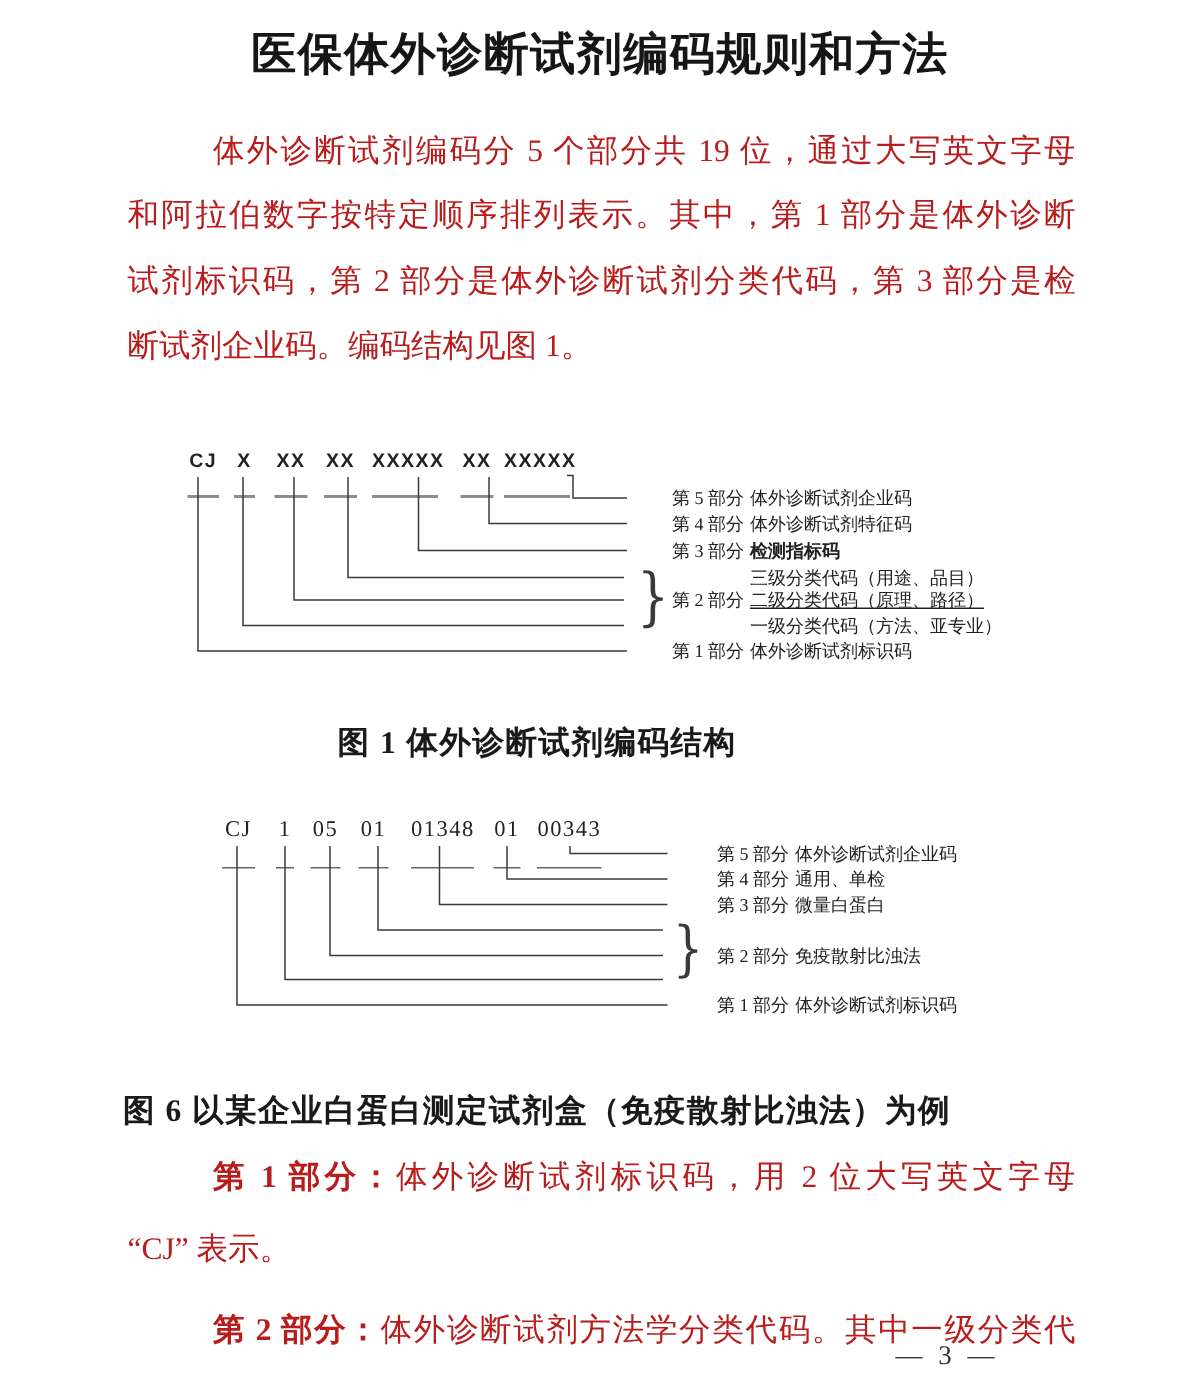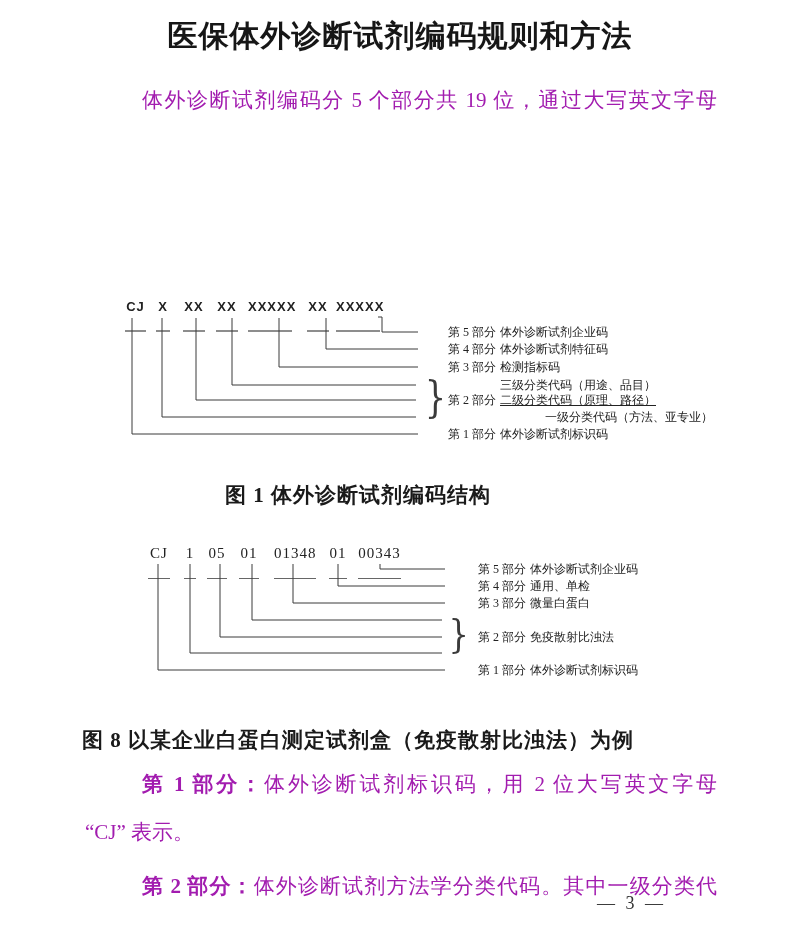--- a/index.html
+++ b/index.html
@@ -9,21 +9,21 @@
     font-family:"Liberation Serif","DejaVu Serif",serif;
     overflow:hidden;
   }
   
   .doc-title{
     position:absolute;top:16px;left:0;width:800px;
     text-align:center;font-size:30px;font-weight:bold;
     letter-spacing:1px;color:#161616;
   }
   
-  .para{position:absolute;left:85px;width:632px;font-size:21px;color:#a21caf;}
+  .para{position:absolute;left:85px;width:632px;font-size:21px;color:#b91c1c;}
   .bline{height:43.3px;line-height:43.3px;white-space:nowrap;}
   .jl{white-space:normal;text-align:justify;text-align-last:justify;text-justify:inter-character;}
   .indent{text-indent:57px;}
   .lead{font-weight:bold;}
   
   .fig{position:absolute;}
   #fig1{left:110px;top:297px;width:660px;height:165px;}
   #fig2{left:130px;top:543px;width:660px;height:160px;}
   .seg{
     position:absolute;top:2px;text-align:center;
@@ -58,20 +58,23 @@
     letter-spacing:3px;white-space:nowrap;
   }
 </style>
 </head>
 <body>
 
 <div class="doc-title">医保体外诊断试剂编码规则和方法</div>
 
 <div class="para" style="top:79px;">
   <div class="bline jl indent">体外诊断试剂编码分 5 个部分共 19 位，通过大写英文字母</div>
+  <div class="bline jl">和阿拉伯数字按特定顺序排列表示。其中，第 1 部分是体外诊断</div>
+  <div class="bline jl">试剂标识码，第 2 部分是体外诊断试剂分类代码，第 3 部分是检</div>
+  <div class="bline">断试剂企业码。编码结构见图 1。</div>
 </div>
 
 <div class="fig" id="fig1">
   <span class="seg f1seg" style="left:15px;width:21px;">CJ</span>
   <span class="seg f1seg" style="left:46px;width:14px;">X</span>
   <span class="seg f1seg" style="left:73px;width:22px;">XX</span>
   <span class="seg f1seg" style="left:106px;width:22px;">XX</span>
   <span class="seg f1seg" style="left:138px;width:44px;">XXXXX</span>
   <span class="seg f1seg" style="left:197px;width:22px;">XX</span>
   <span class="seg f1seg" style="left:226px;width:44px;">XXXXX</span>
@@ -85,25 +88,25 @@
     <polyline points="52,21 52,120 306,120"></polyline>
     <polyline points="22,21 22,137 308,137"></polyline>
   </svg>
   <span class="brace b1">}</span>
 
   <div class="lab" style="left:338px;top:27px;">第 5 部分</div>
   <div class="lab" style="left:390px;top:27px;">体外诊断试剂企业码</div>
   <div class="lab" style="left:338px;top:44px;">第 4 部分</div>
   <div class="lab" style="left:390px;top:44px;">体外诊断试剂特征码</div>
   <div class="lab" style="left:338px;top:62px;">第 3 部分</div>
-  <div class="lab" style="left:390px;top:62px;">检测指标码</div>
+  <div class="lab" style="left:390px;top:62px;font-weight:bold;">检测指标码</div>
   <div class="lab" style="left:390px;top:80px;">三级分类代码（用途、品目）</div>
   <div class="lab" style="left:338px;top:95px;">第 2 部分</div>
   <div class="lab" style="left:390px;top:95px;text-decoration:underline;">二级分类代码（原理、路径）</div>
-  <div class="lab" style="left:390px;top:112px;margin-left:45px;">一级分类代码（方法、亚专业）</div>
+  <div class="lab" style="left:390px;top:112px;">一级分类代码（方法、亚专业）</div>
   <div class="lab" style="left:338px;top:129px;">第 1 部分</div>
   <div class="lab" style="left:390px;top:129px;">体外诊断试剂标识码</div>
 </div>
 
 <div class="fig-caption" id="cap1">图 1 体外诊断试剂编码结构</div>
 
 <div class="fig" id="fig2">
   <span class="seg f2seg" style="left:18px;width:22px;">CJ</span>
   <span class="seg f2seg" style="left:54px;width:12px;">1</span>
   <span class="seg f2seg" style="left:77px;width:20px;">05</span>
@@ -128,21 +131,21 @@
   <div class="lab" style="left:348px;top:35px;">第 4 部分</div>
   <div class="lab" style="left:400px;top:35px;">通用、单检</div>
   <div class="lab" style="left:348px;top:52px;">第 3 部分</div>
   <div class="lab" style="left:400px;top:52px;">微量白蛋白</div>
   <div class="lab" style="left:348px;top:86px;">第 2 部分</div>
   <div class="lab" style="left:400px;top:86px;">免疫散射比浊法</div>
   <div class="lab" style="left:348px;top:119px;">第 1 部分</div>
   <div class="lab" style="left:400px;top:119px;">体外诊断试剂标识码</div>
 </div>
 
-<div class="fig-caption" id="cap2">图 8 以某企业白蛋白测定试剂盒（免疫散射比浊法）为例</div>
+<div class="fig-caption" id="cap2">图 6 以某企业白蛋白测定试剂盒（免疫散射比浊法）为例</div>
 
 <div class="para" style="top:763px;">
   <div class="bline jl indent"><span class="lead">第 1 部分：</span><span>体外诊断试剂标识码，用 2 位大写英文字母</span></div>
   <div class="bline" style="margin-top:5px;">“CJ” 表示。</div>
 </div>
 
 <div class="para" style="top:865px;">
   <div class="bline jl indent"><span class="lead">第 2 部分：</span><span>体外诊断试剂方法学分类代码。其中一级分类代</span></div>
 </div>
 

